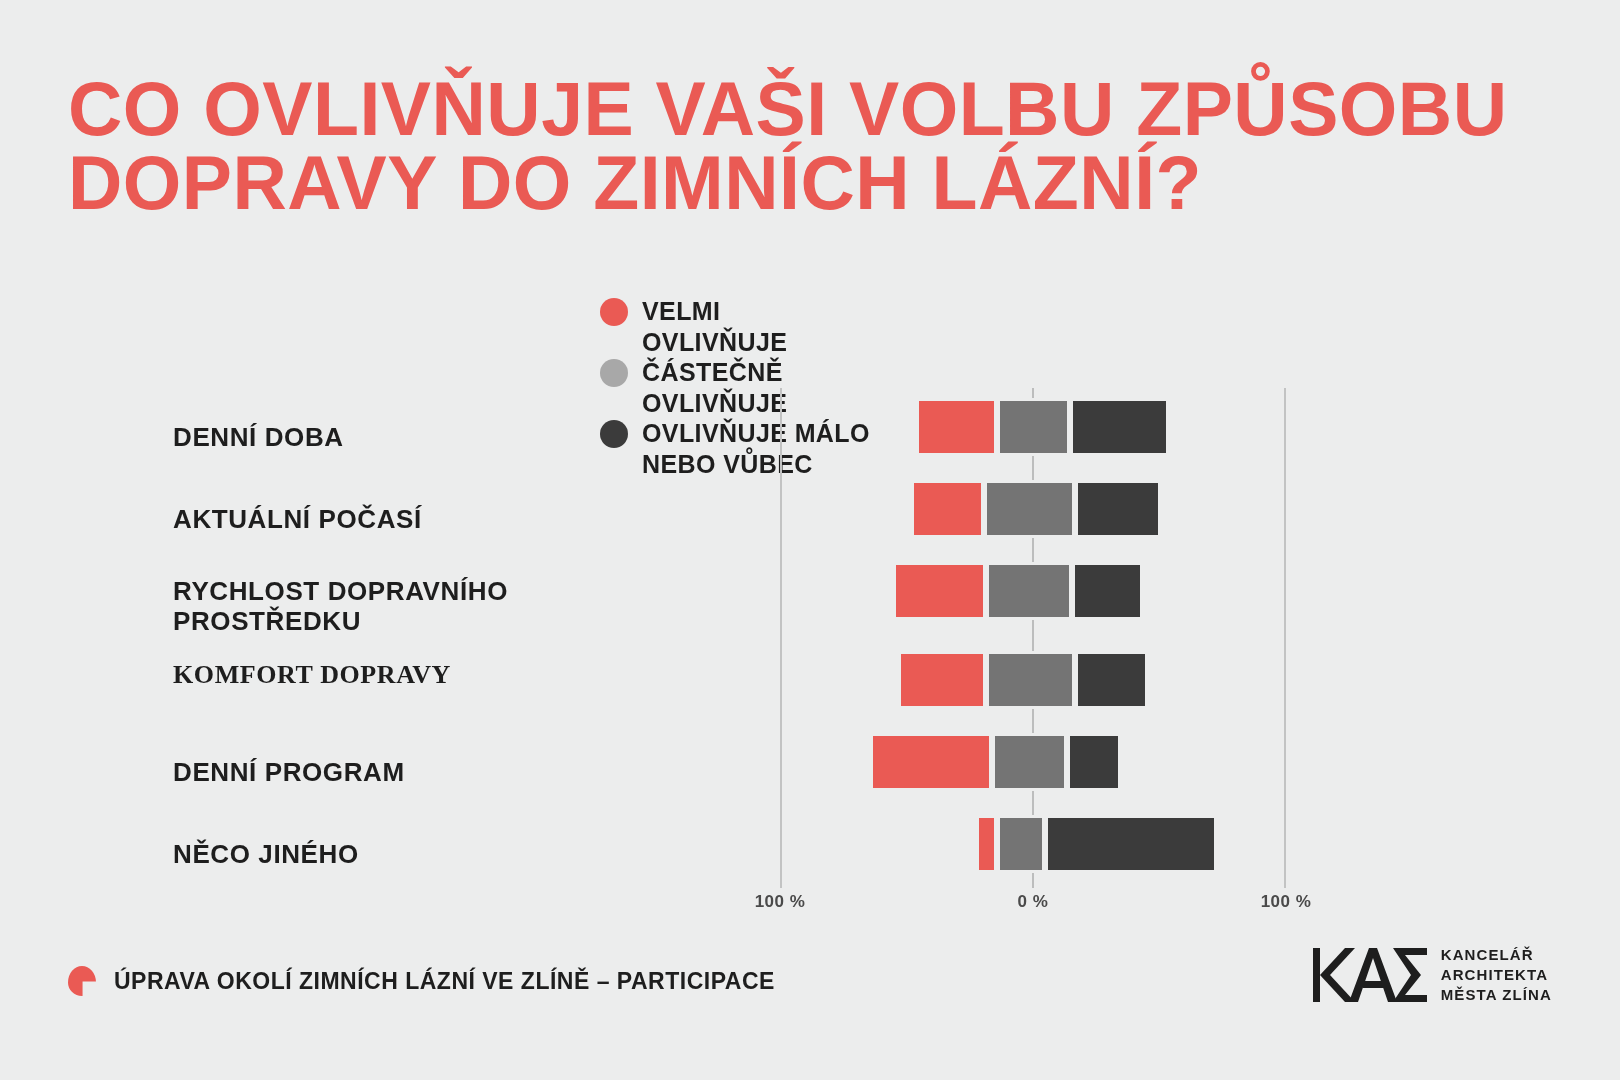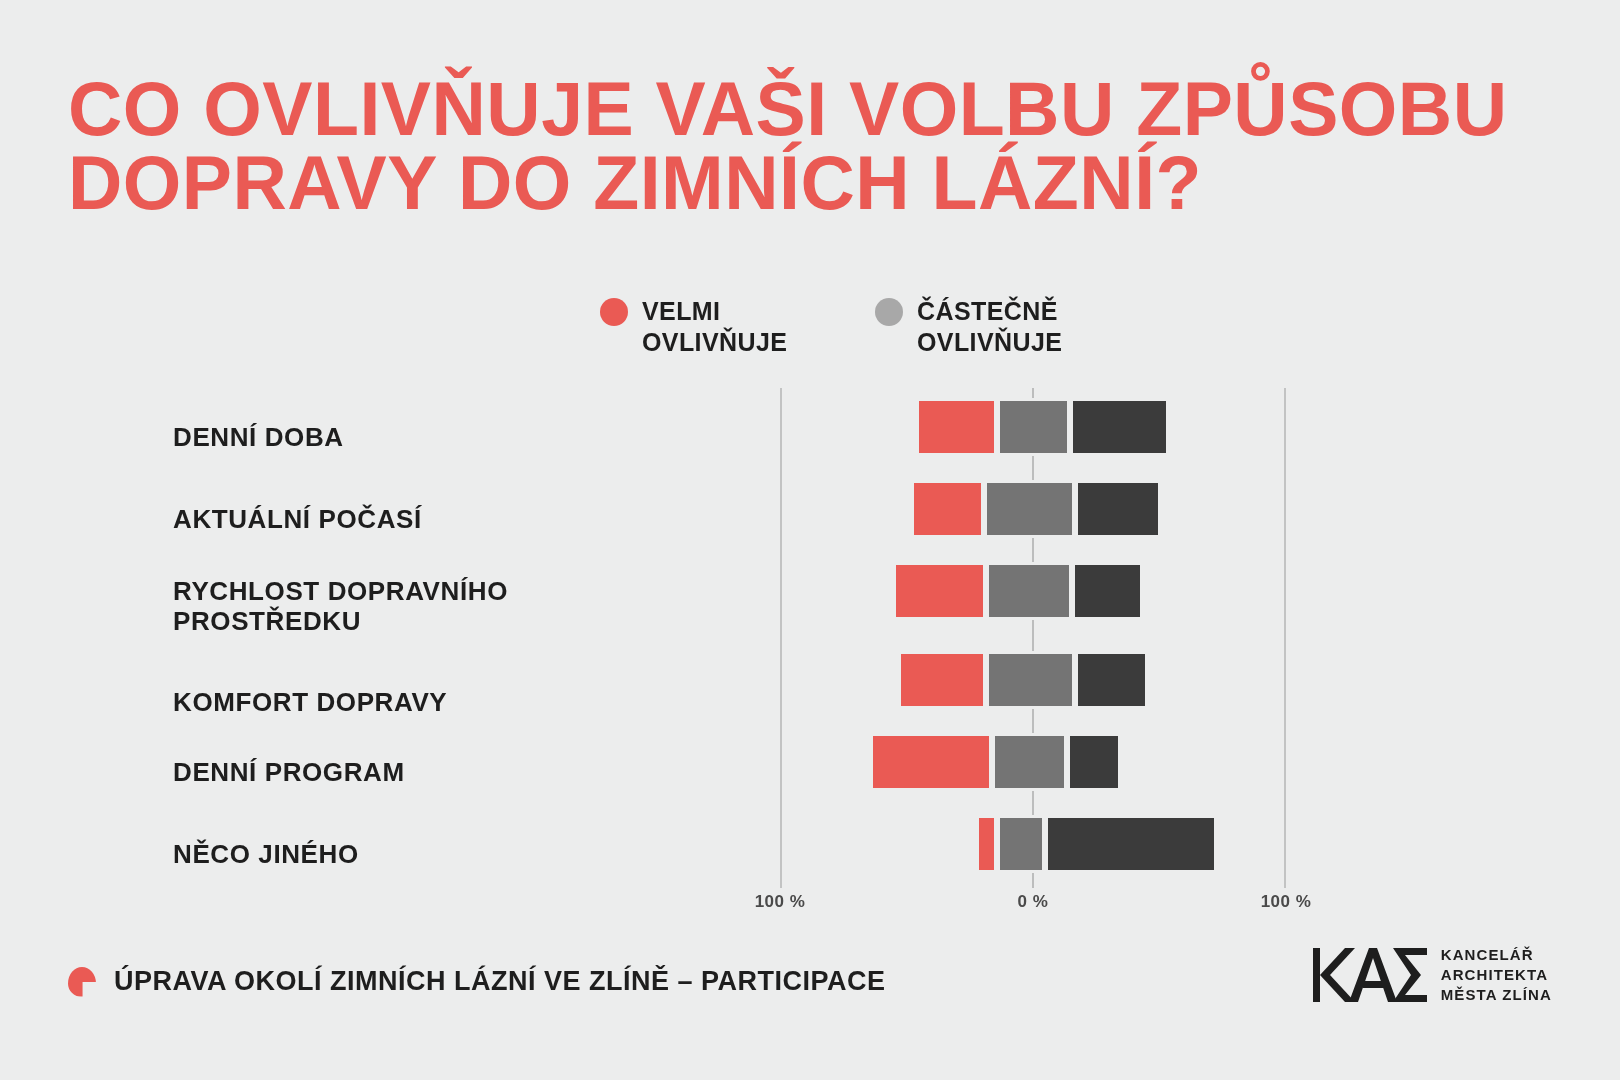--- a/index.html
+++ b/index.html
@@ -38,21 +38,22 @@
     white-space: nowrap;
   }
 
   
   #legend {
     position: absolute;
     left: 600px;
     top: 296px;
     display: flex;
     align-items: flex-start;
-    gap: 12px;
+    gap: 0;
+    flex-direction: column;
   }
   .legend-item {
     display: flex;
     align-items: flex-start;
     gap: 14px;
   }
   .legend-item.li0 { width: 263px; }
   .legend-item.li1 { width: 282px; }
   .legend-item.li2 { width: 300px; }
   .legend-dot {
@@ -166,21 +167,21 @@
     position: absolute;
     left: 0;
     top: 0;
     width: 28px;
     height: 30px;
     background: #ea5a54;
     border-radius: 50% 50% 50% 50% / 55% 55% 45% 45%;
     clip-path: polygon(0 0, 100% 0, 100% 52%, 52% 52%, 52% 100%, 0 100%);
   }
   #footer-text {
-    font-size: 27px;
+    font-size: 23px;
     font-weight: bold;
     letter-spacing: 0.5px;
     text-transform: uppercase;
     color: #1e1e1e;
     white-space: nowrap;
   }
 
   
   #logo {
     position: absolute;
@@ -216,28 +217,33 @@
   <div class="legend-item li0">
     <span class="legend-dot" style="background: rgb(234, 90, 84);"></span>
     <span class="legend-label">VELMI
 OVLIVŇUJE</span>
   </div>
   <div class="legend-item li1">
     <span class="legend-dot" style="background: rgb(168, 168, 168);"></span>
     <span class="legend-label">ČÁSTEČNĚ
 OVLIVŇUJE</span>
   </div>
+  <div class="legend-item li2">
+    <span class="legend-dot" style="background: rgb(59, 59, 59);"></span>
+    <span class="legend-label">OVLIVŇUJE MÁLO
+NEBO VŮBEC</span>
+  </div>
 </div>
 
 <div id="cat-labels">
     <div class="cat-label" style="top: 22px;">DENNÍ DOBA</div>
     <div class="cat-label" style="top: 104px;">AKTUÁLNÍ POČASÍ</div>
     <div class="cat-label" style="top: 176px;">RYCHLOST DOPRAVNÍHO
 PROSTŘEDKU</div>
-    <div class="cat-label" style="top: 287px;">KOMFORT DOPRAVY</div>
+    <div class="cat-label" style="top: 260px; font-family: Liberation Serif, serif;">KOMFORT DOPRAVY</div>
     <div class="cat-label" style="top: 357px;">DENNÍ PROGRAM</div>
     <div class="cat-label" style="top: 439px;">NĚCO JINÉHO</div>
   </div>
 
 <div id="chart">
   <div id="chart-area">
     <div class="axis-line ax-left"></div>
     <div class="axis-line ax-center"></div>
     <div class="axis-line ax-right"></div>
 

